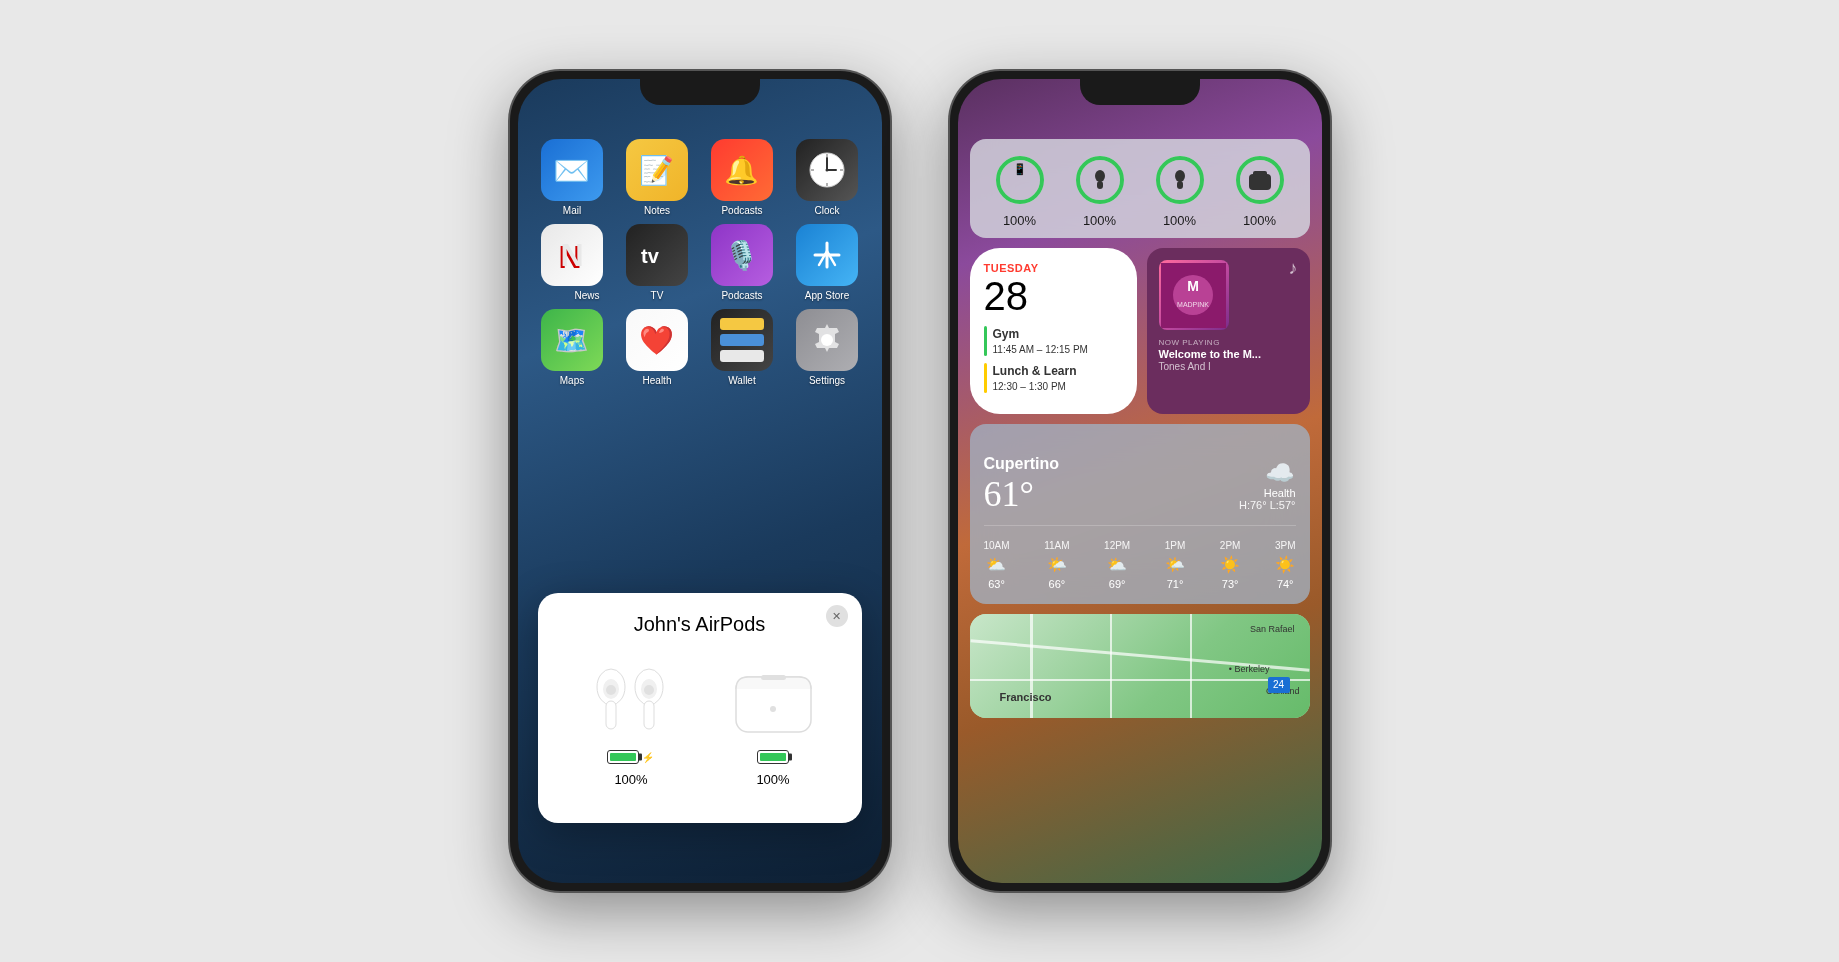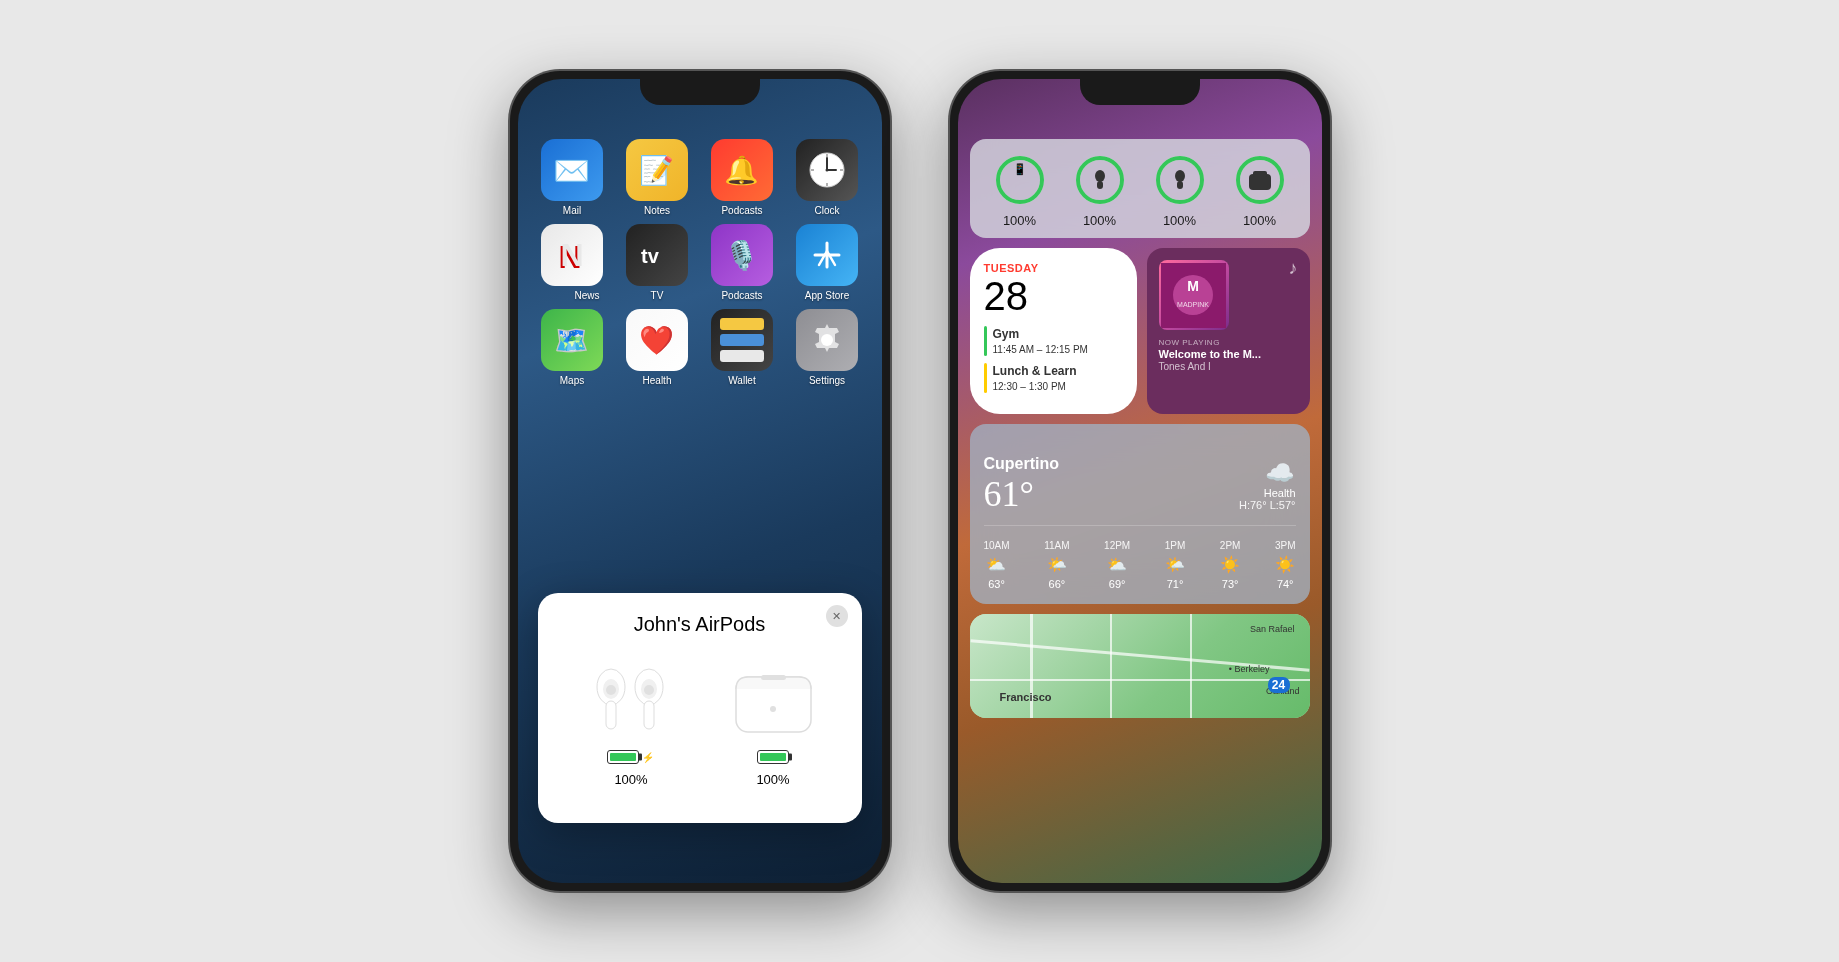--- a/index.html
+++ b/index.html
@@ -809,19 +809,19 @@
           <div class="map-road" style="width:100%; height:2px; top:65px; left:0;"></div>
           <div class="map-road" style="width:3px; height:100%; top:0; left:60px;"></div>
           <div class="map-road" style="width:2px; height:100%; top:0; left:140px;"></div>
           <div class="map-road" style="width:2px; height:100%; top:0; left:220px;"></div>
 
           <span class="map-city-label" style="top:10px; right:15px;">San Rafael</span>
           <span class="map-city-label" style="top:50px; right:40px;">• Berkeley</span>
           <span class="map-city-label" style="top:72px; right:10px;">Oakland</span>
           <span class="map-city-label" style="bottom:15px; left:30px; font-size:11px; font-weight:700;">Francisco</span>
 
-          <div style="position:absolute; bottom:25px; right:20px; background:#1a6fd4; color:white; border-radius:7px; width:22px; height:16px; display:flex; align-items:center; justify-content:center; font-size:12px; font-weight:bold;">24</div>
+          <div style="position:absolute; bottom:25px; right:20px; background:#1a6fd4; color:white; border-radius:2px; width:22px; height:16px; display:flex; align-items:center; justify-content:center; font-size:10px; font-weight:normal;">24</div>
         </div>
       </div>
 
     </div>
   </div>
 </div>
 
 </body></html>

